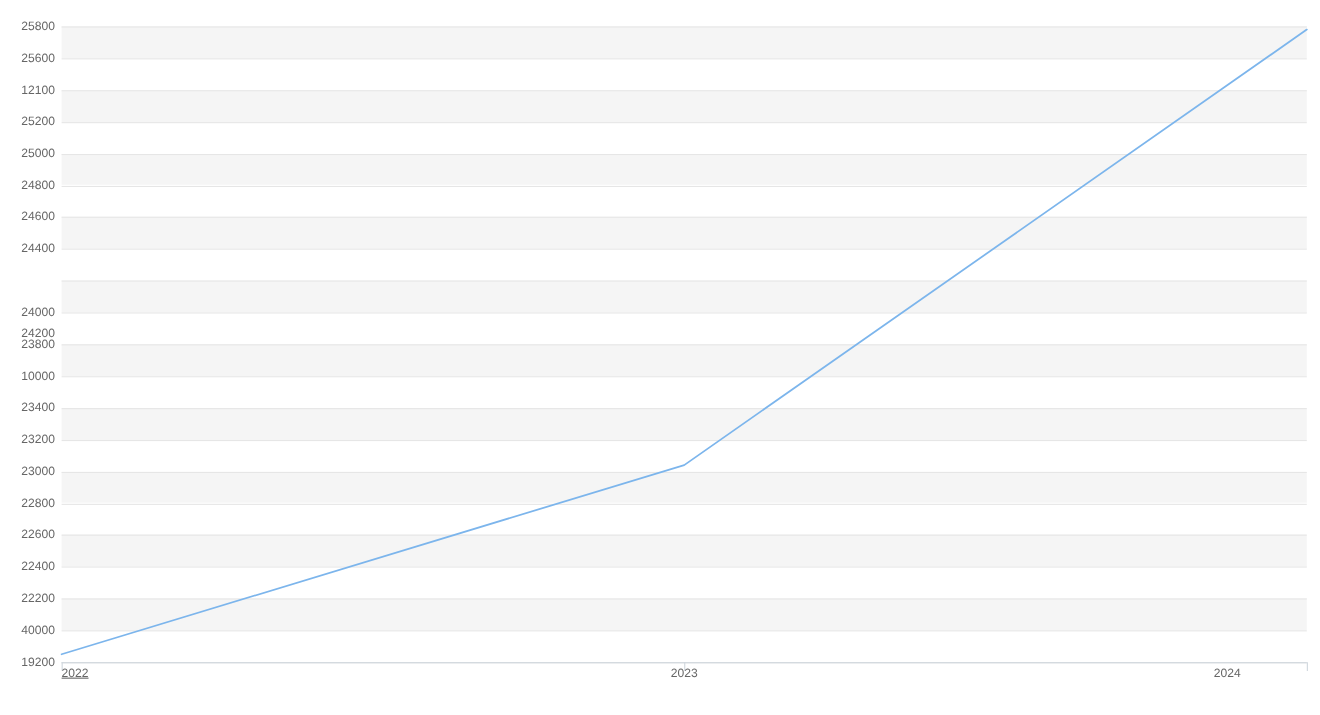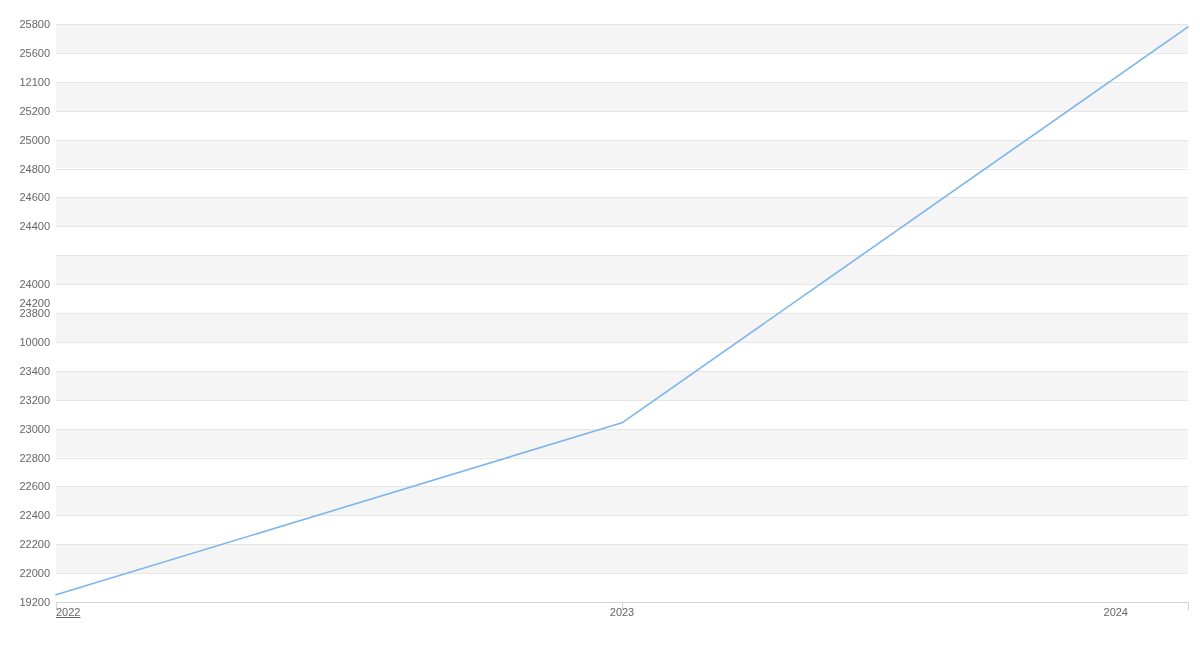--- a/index.html
+++ b/index.html
@@ -128,21 +128,21 @@
       <div class="gridline" style="top: 86.7px;"></div>
       <div class="gridline" style="top: 57.8px;"></div>
       <div class="gridline" style="top: 28.9px;"></div>
       <div class="gridline" style="top: 0px;"></div>
       <svg class="line" id="line-svg" viewBox="0 0 1132 578" preserveAspectRatio="none">
       <path id="line-path" d="M0.00 570.77 L566.00 398.82 L1132.00 2.89" stroke="#7cb5ec"></path>
     </svg>
     <div class="axis-line" id="x-axis-line" style="left: 0px; top: 578px; width: 1132px; height: 1px;"></div>
   </div>
 <div class="y-tick-label" style="top: 602px;">19200</div>
-    <div class="y-tick-label" style="top: 573.1px;">22000</div>
+    <div class="y-tick-label" style="top: 573.1px;">40000</div>
     <div class="y-tick-label" style="top: 544.2px;">22200</div>
     <div class="y-tick-label" style="top: 515.3px;">22400</div>
     <div class="y-tick-label" style="top: 486.4px; text-align: right;">22600</div>
     <div class="y-tick-label" style="top: 457.5px;">22800</div>
     <div class="y-tick-label" style="top: 428.6px;">23000</div>
     <div class="y-tick-label" style="top: 399.7px;">23200</div>
     <div class="y-tick-label" style="top: 370.8px;">23400</div>
     <div class="y-tick-label" style="top: 341.9px;">10000</div>
     <div class="y-tick-label" style="top: 313px;">23800</div>
     <div class="y-tick-label" style="top: 284.1px;">24000</div>

